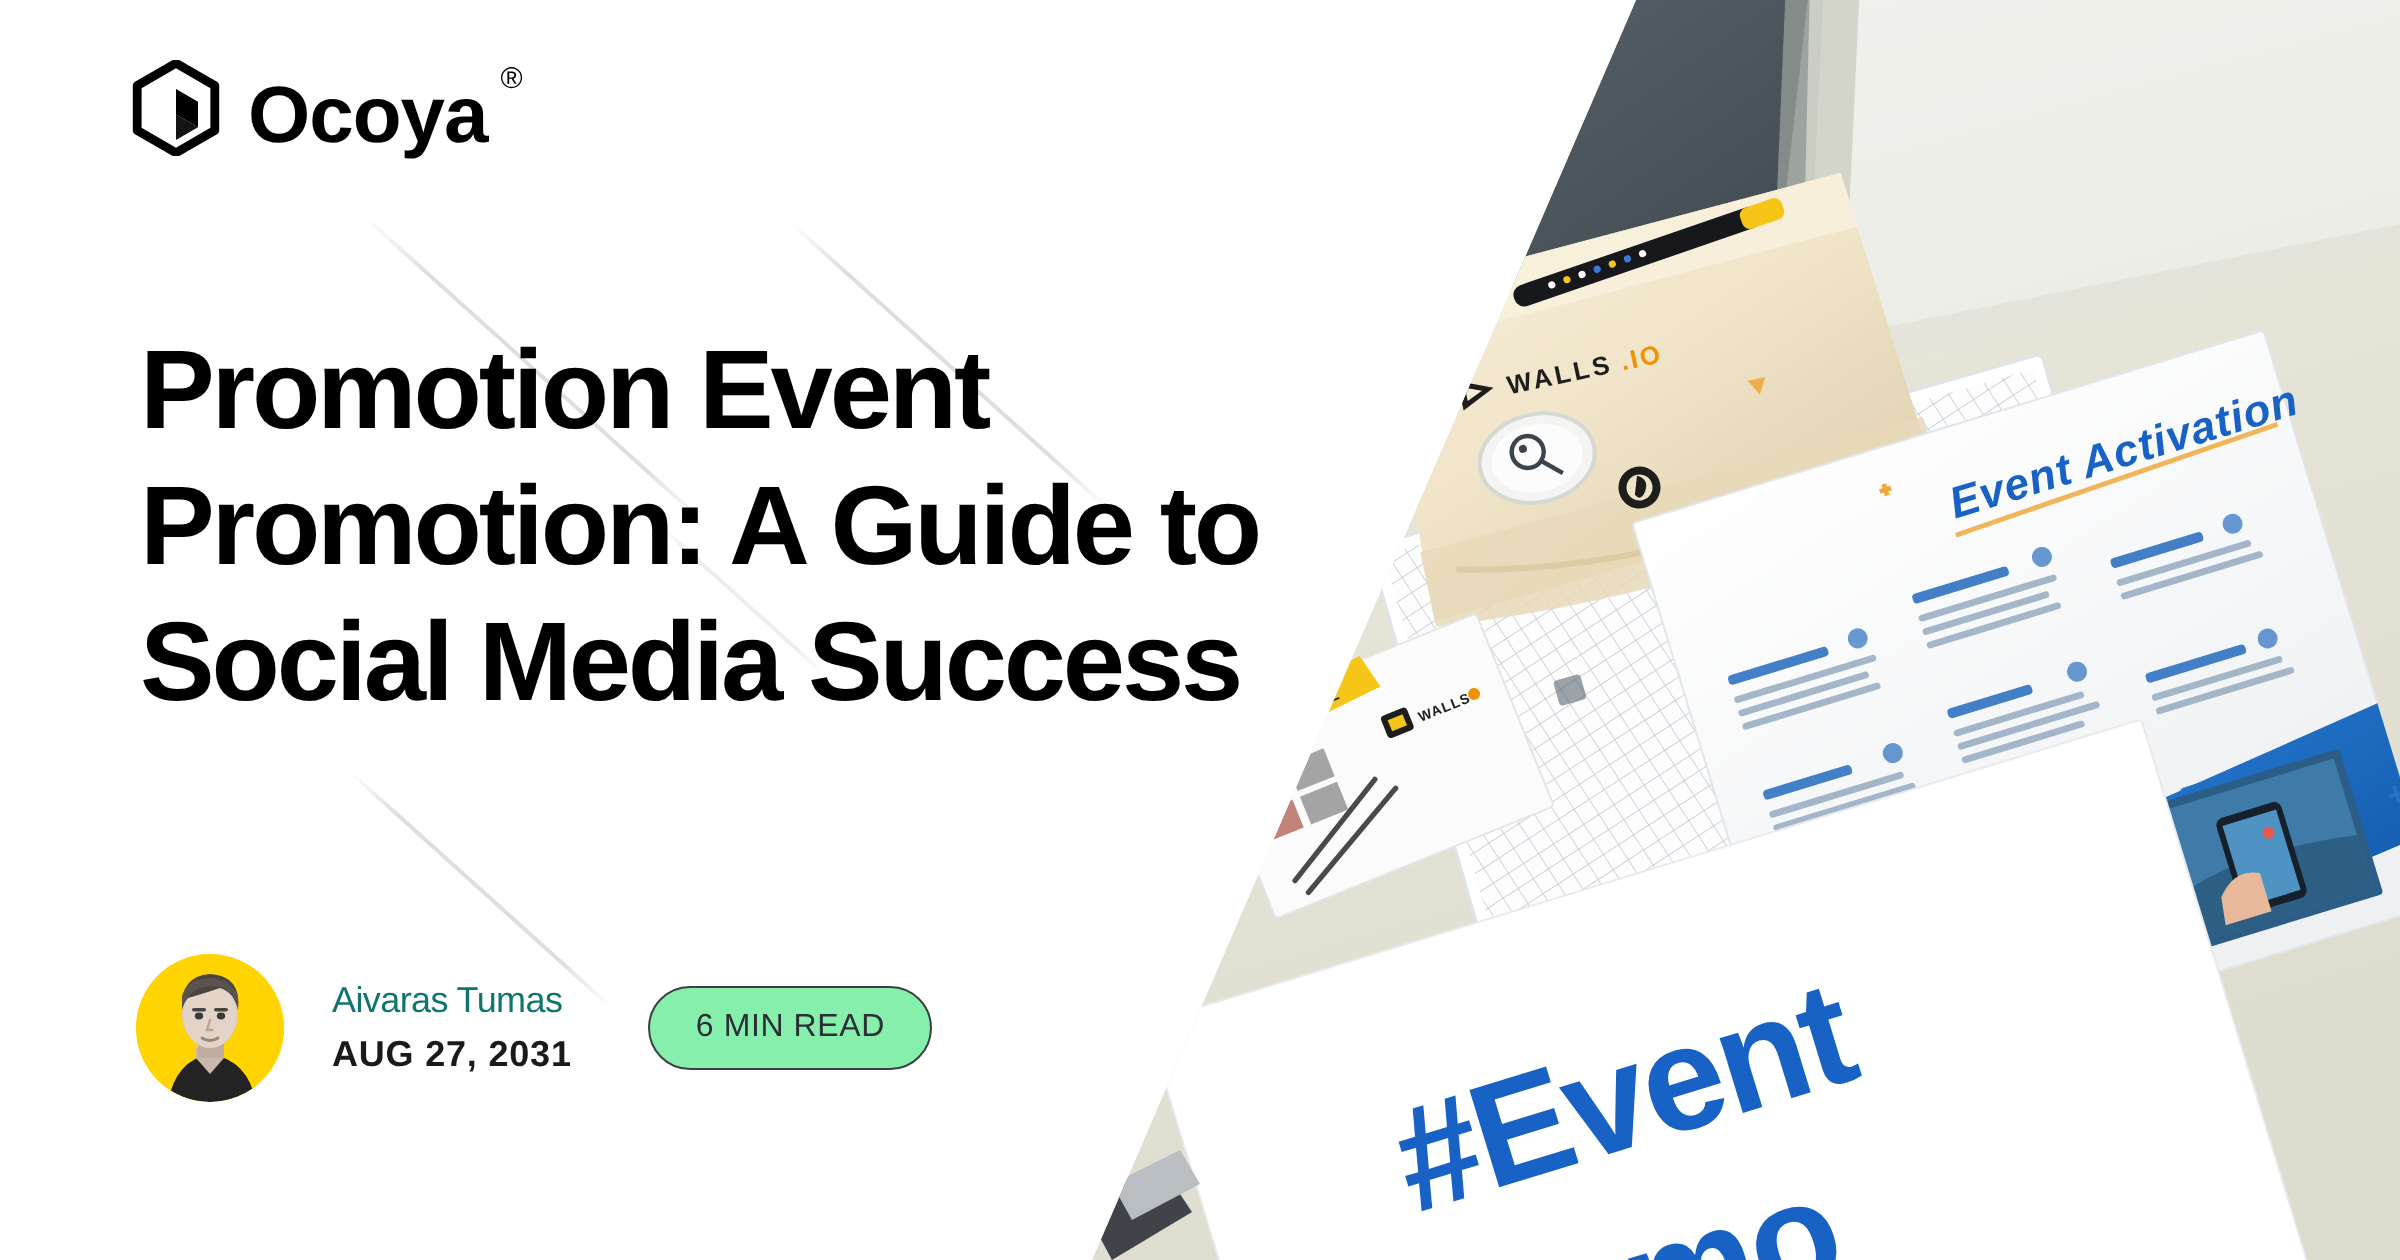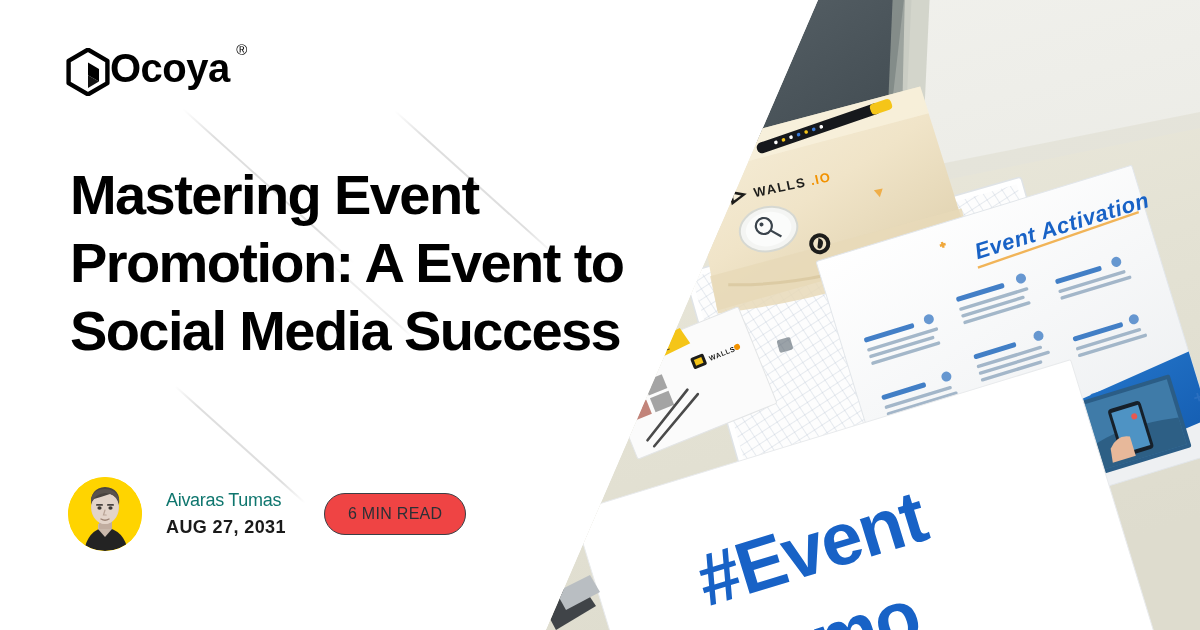--- a/index.html
+++ b/index.html
@@ -33,22 +33,22 @@
 
   
   .left {
     position:absolute; left:0; top:0;
     width:640px; height:630px;
     z-index:3;
   }
 
   
   .logo {
-    position:absolute; left:66px; top:48px;
-    display:flex; align-items:flex-start; 
+    position:absolute; left:66px; top:30px;
+    display:flex; align-items:flex-end; gap:14px;
   }
   .logo-mark { width:44px; height:48px; display:block; flex:0 0 auto; }
   .logo-word {
     position:relative;
     font-size:40px; font-weight:700; letter-spacing:-0.5px;
     color:#000; line-height:1;
   }
   .logo-reg {
     position:absolute; top:-6px; right:-17px;
     font-size:15px; font-weight:400; color:#000; line-height:1;
@@ -89,21 +89,21 @@
     letter-spacing:0.4px; line-height:1.2;
   }
 
   .readbadge {
     margin-left:38px;
     border:1.6px solid #3a3f45;
     border-radius:999px;
     padding:11px 23px;
     font-size:16px; font-weight:500; color:#2b3036;
     letter-spacing:0.3px; white-space:nowrap;
-    background:#ef4444;
+    background:#86efac;
   }
 
   
   .photo {
     position:absolute; right:0; top:0;
     width:1200px; height:630px;
     clip-path:polygon(818px 0, 1200px 0, 1200px 630px, 546px 630px);
     z-index:2;
     overflow:hidden;
   }
@@ -345,21 +345,21 @@
       <span>
         <svg class="logo-mark" viewBox="0 0 44 48" xmlns="http://www.w3.org/2000/svg">
           <path d="M22 1.6 L41.4 12.8 L41.4 35.2 L22 46.4 L2.6 35.2 L2.6 12.8 Z" fill="none" stroke="#000" stroke-width="4.4" stroke-linejoin="round"></path>
           <path d="M22 14.5 L33 20.9 L33 33.6 L22 27.2 Z" fill="#000"></path>
           <path d="M22 27.2 L33 33.6 L22 40 Z" fill="#000" opacity="0.92"></path>
         </svg>
       </span>
       <span class="logo-word">Ocoya<span class="logo-reg">®</span></span>
     </div>
 
-    <h1 class="headline">Mastering Event Promotion: A Event to Social Media Success</h1>
+    <h1 class="headline">Promotion Event Promotion: A Guide to Social Media Success</h1>
 
     <div class="meta">
       <div class="avatar">
         <svg width="74" height="74" viewBox="0 0 74 74" xmlns="http://www.w3.org/2000/svg">
           <defs>
             <clipPath id="avClip">
                 <circle cx="37" cy="37" r="37"></circle>
               </clipPath>
           </defs>
           <g clip-path="url(#avClip)">

